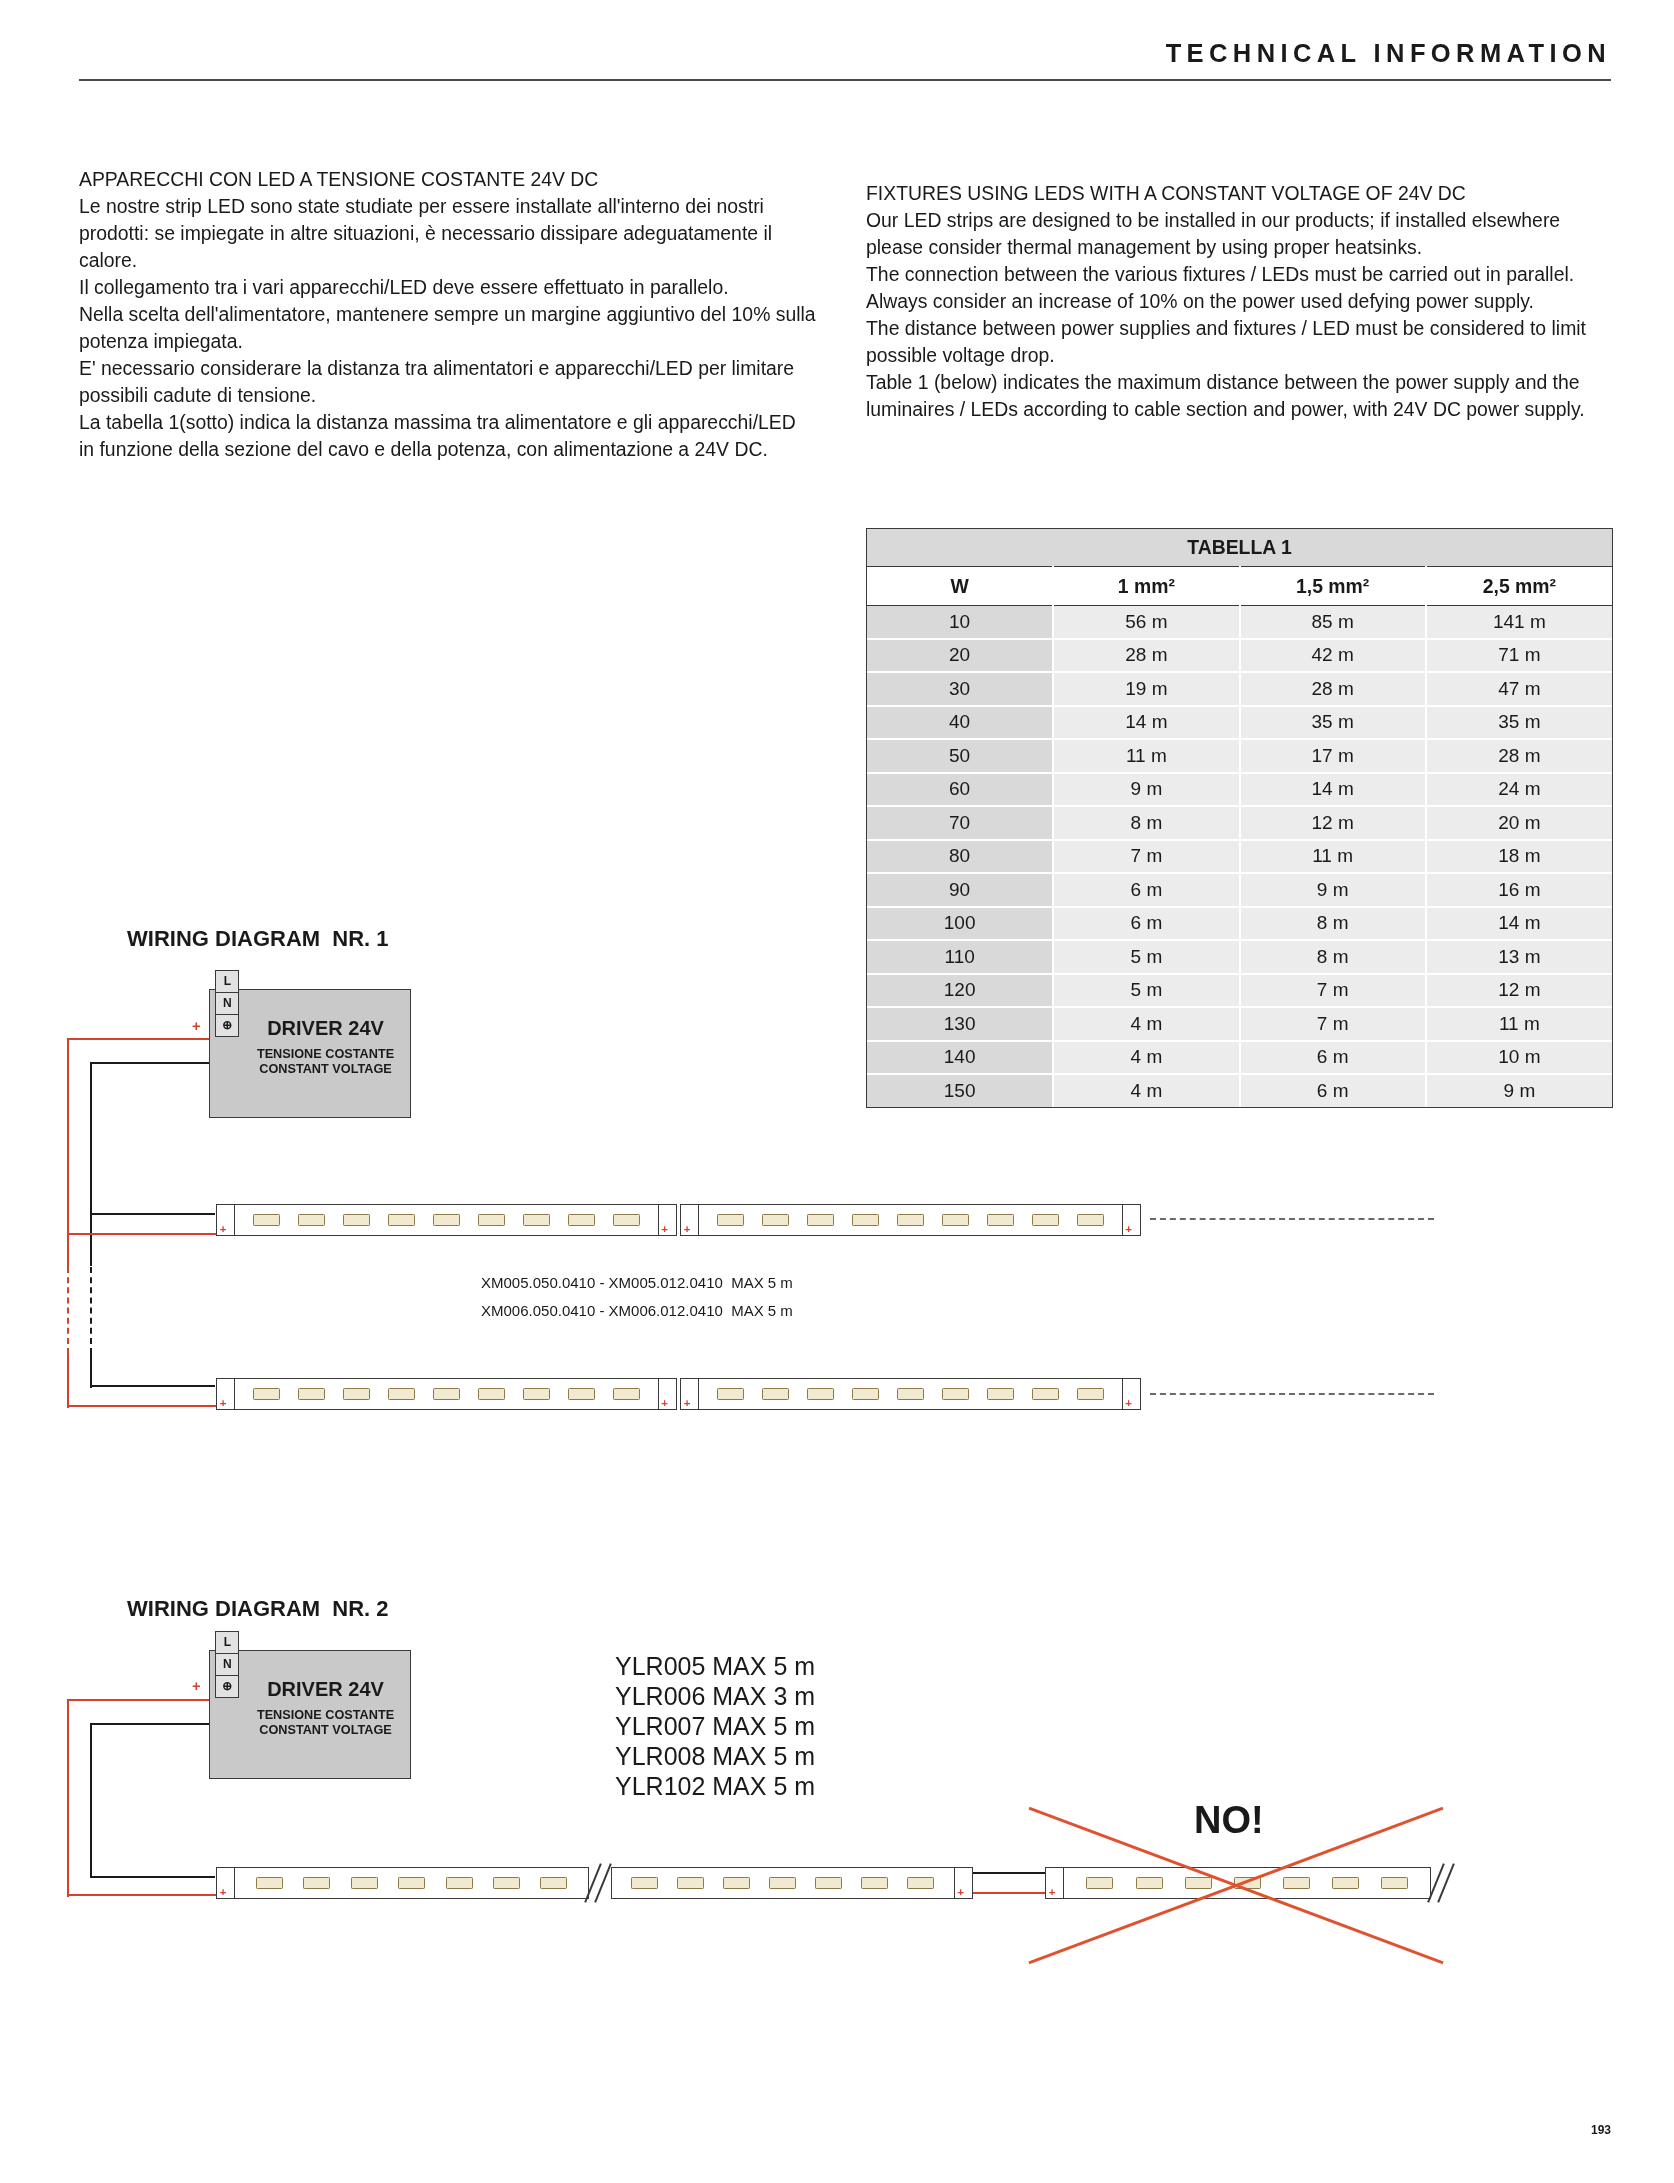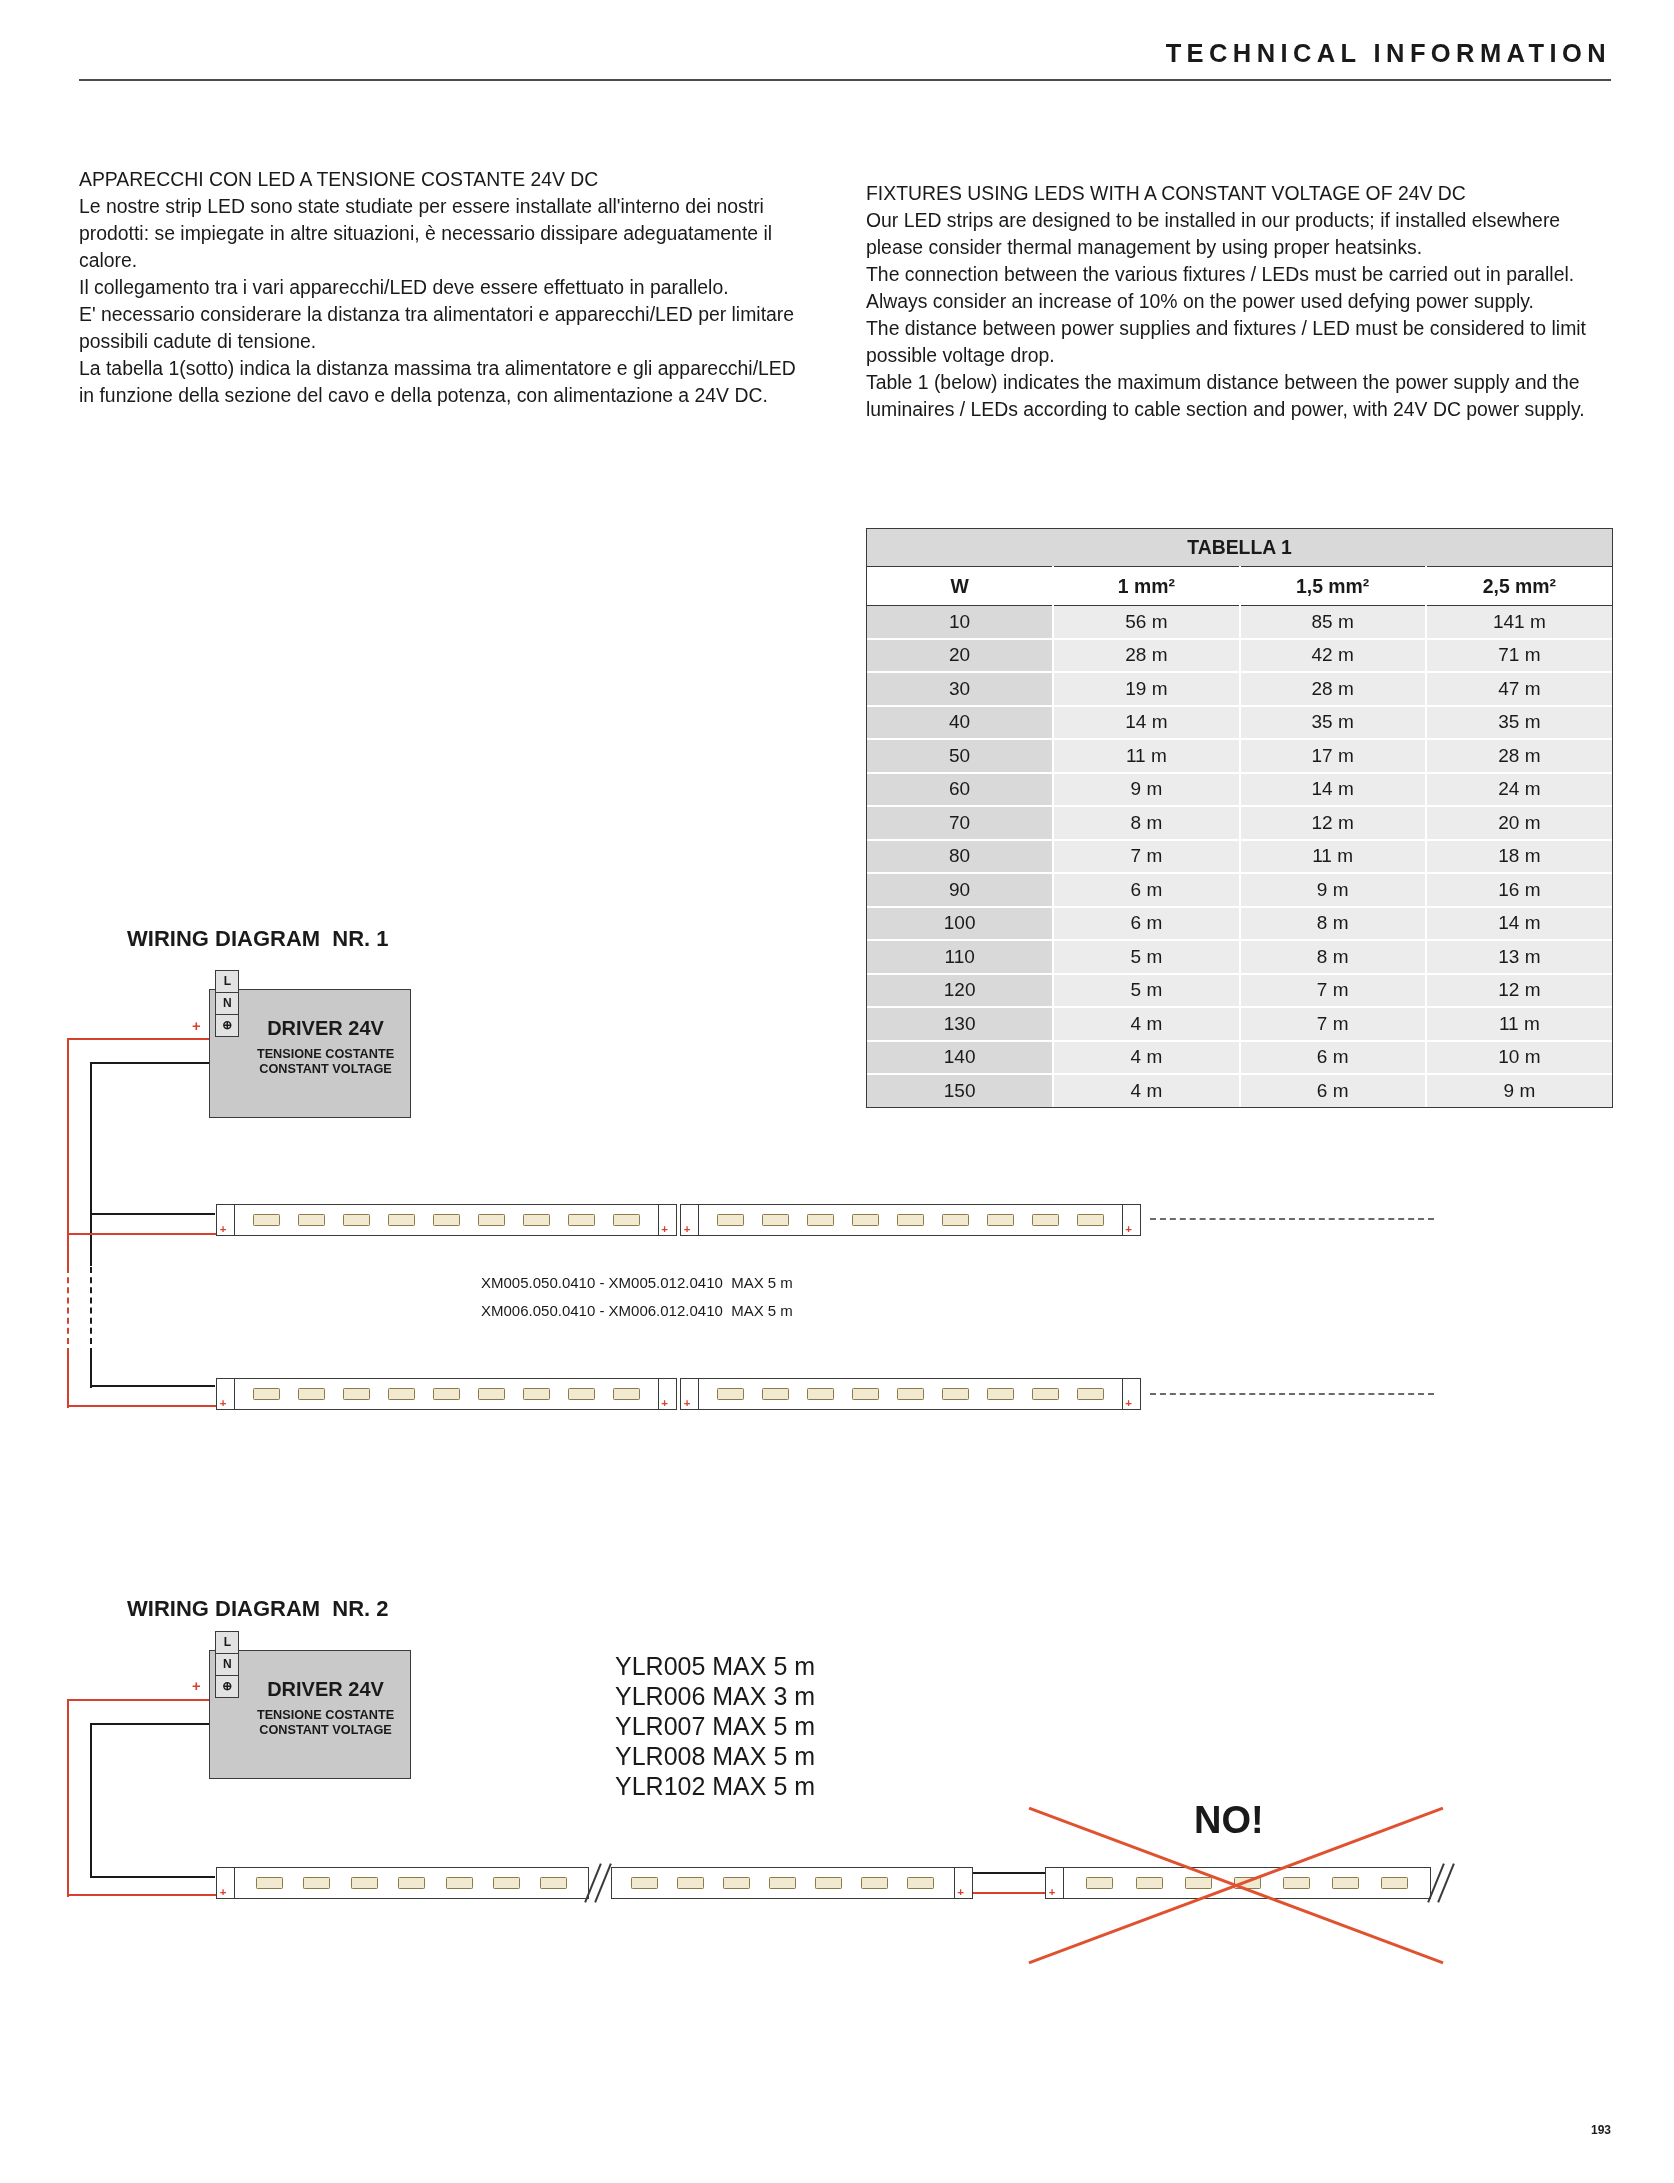--- a/index.html
+++ b/index.html
@@ -86,20 +86,21 @@
 <div class="page">
 
   <div class="hdr-title">TECHNICAL INFORMATION</div>
   <div class="hdr-rule"></div>
 
   <div class="col" style="left:79px;top:166px;width:737px;">
     <p class="para col-title">APPARECCHI CON LED A TENSIONE COSTANTE 24V DC</p>
     <div>
         <div class="para">Le nostre strip LED sono state studiate per essere installate all'interno dei nostri prodotti: se impiegate in altre situazioni, è necessario dissipare adeguatamente il calore.</div>
         <div class="para">Il collegamento tra i vari apparecchi/LED deve essere effettuato in parallelo.</div>
+        <div class="para">Nella scelta dell'alimentatore, mantenere sempre un margine aggiuntivo del 10% sulla potenza impiegata.</div>
         <div class="para">E' necessario considerare la distanza tra alimentatori e apparecchi/LED per limitare possibili cadute di tensione.</div>
         <div class="para">La tabella 1(sotto) indica la distanza massima tra alimentatore e gli apparecchi/LED in funzione della sezione del cavo e della potenza, con alimentazione a 24V DC.</div>
       </div>
   </div>
 
   <div class="col" style="left:866px;top:180px;width:747px;">
     <p class="para col-title">FIXTURES USING LEDS WITH A CONSTANT VOLTAGE OF 24V DC</p>
     <div>
         <div class="para">Our LED strips are designed to be installed in our products; if installed elsewhere please consider thermal management by using proper heatsinks.</div>
         <div class="para">The connection between the various fixtures / LEDs must be carried out in parallel.</div>

